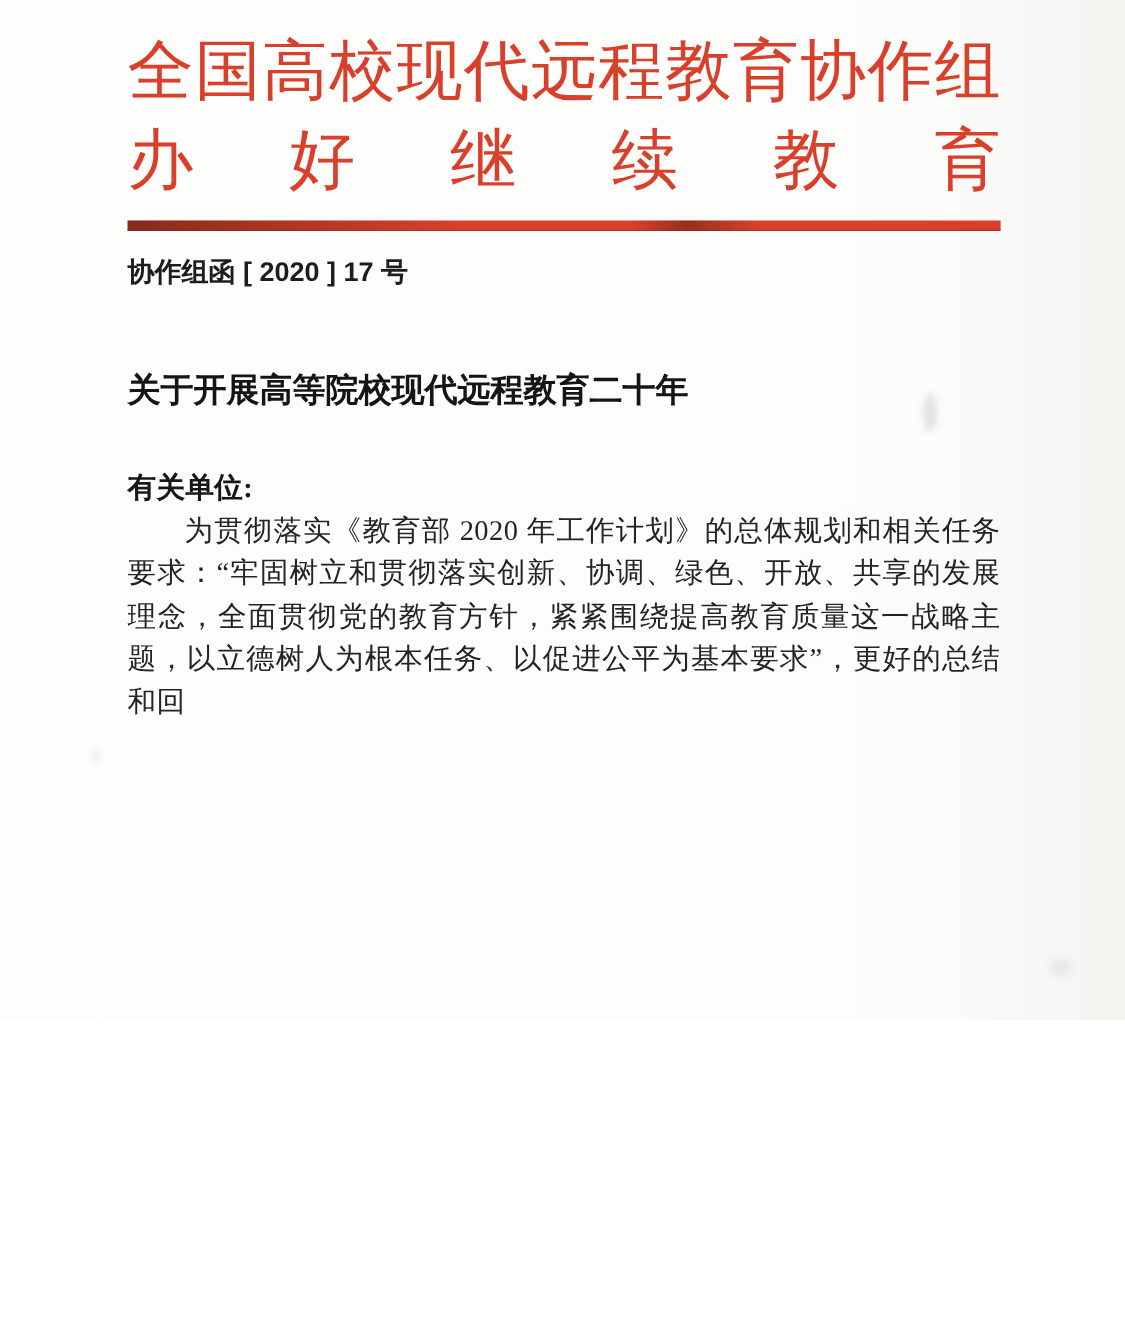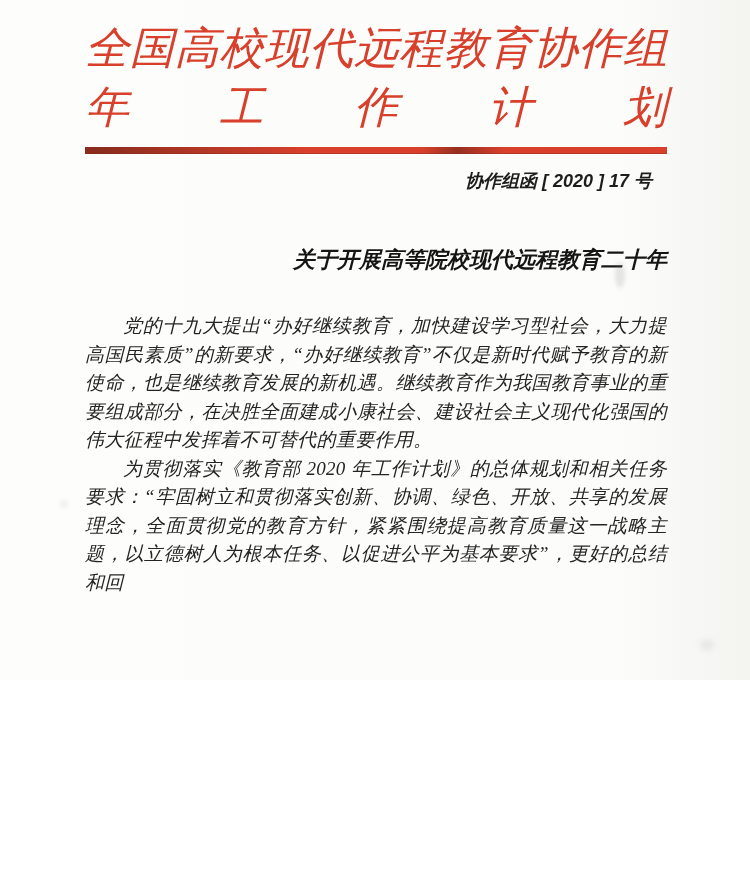--- a/index.html
+++ b/index.html
@@ -10,21 +10,20 @@
   .page {
     position: relative;
     width: 750px;
     height: 680px;
     overflow: hidden;
     box-sizing: border-box;
     padding: 24px 83px 0 85px;
     background: linear-gradient(90deg, #fdfdfc 0%, #fcfcfa 82%, #f4f4f1 99%);
     font-family: "Liberation Serif", "DejaVu Serif", serif;
     color: var(--text-ink, #262626);
-    font-style: italic;
   }
   
   .lh-line {
     font-family: "Liberation Sans", "DejaVu Sans", sans-serif;
     color: var(--letterhead-red, #d8402c);
     text-align: justify;
     text-align-last: justify;
     text-justify: inter-character;
     white-space: nowrap;
     font-weight: 400;
@@ -45,31 +44,31 @@
       linear-gradient(90deg,
         rgba(60,25,15,0.50) 2%, rgba(60,25,15,0.32) 14%, rgba(60,25,15,0.0) 38%,
         rgba(60,25,15,0.0) 58%, rgba(60,25,15,0.42) 64%, rgba(60,25,15,0.0) 72%),
       var(--letterhead-red, #d8402c);
     border-bottom: 1px solid rgba(120,40,25,0.35);
   }
   
   .doc-number {
     margin-top: 15px;
     padding-right: 15px;
-    text-align: right;
+    text-align: left;
     font-family: "Liberation Sans", "DejaVu Sans", sans-serif;
     font-weight: 700;
     font-size: 18px;
     line-height: 24px;
     color: #1d1d1d;
   }
   
   .title {
     margin: 46px 0 0 0;
-    text-align: right;
+    text-align: left;
     font-family: "Liberation Sans", "DejaVu Sans", sans-serif;
     font-weight: 700;
     font-size: 22px;
     line-height: 41px;
     color: #151515;
   }
   .title .title-line { display: block; }
   
   .doc-body {
     margin-top: 32px;
@@ -99,32 +98,32 @@
   .speck2 { left: 700px; top: 640px; width: 14px; height: 10px; background: rgba(130,130,130,0.14); filter: blur(3px); }
   .speck3 { left: 60px; top: 500px; width: 8px; height: 8px; background: rgba(130,130,130,0.12); filter: blur(2px); }
 </style>
 </head>
 <body>
 
 <div class="page">
 
   <header>
     <div class="lh-line lh-line1">全国高校现代远程教育协作组</div>
-    <div class="lh-line lh-line2">年工作计划</div>
+    <div class="lh-line lh-line2">办好继续教育</div>
     <div class="red-rule"></div>
   </header>
 
   <div class="doc-number">协作组函 [ 2020 ] 17 号</div>
 
   <h1 class="title">
     <span class="title-line">关于开展高等院校现代远程教育二十年</span>
   </h1>
 
   <main class="doc-body">
-    <p class="para">党的十九大提出“办好继续教育，加快建设学习型社会，大力提高国民素质”的新要求，“办好继续教育”不仅是新时代赋予教育的新使命，也是继续教育发展的新机遇。继续教育作为我国教育事业的重要组成部分，在决胜全面建成小康社会、建设社会主义现代化强国的伟大征程中发挥着不可替代的重要作用。</p>
+    <p class="salutation">有关单位:</p>
     <p class="para">为贯彻落实《教育部 2020 年工作计划》的总体规划和相关任务要求：“牢固树立和贯彻落实创新、协调、绿色、开放、共享的发展理念，全面贯彻党的教育方针，紧紧围绕提高教育质量这一战略主题，以立德树人为根本任务、以促进公平为基本要求”，更好的总结和回</p>
   </main>
 
   <span class="speck speck1"></span>
   <span class="speck speck2"></span>
   <span class="speck speck3"></span>
 
 </div>
 
 </body></html>

